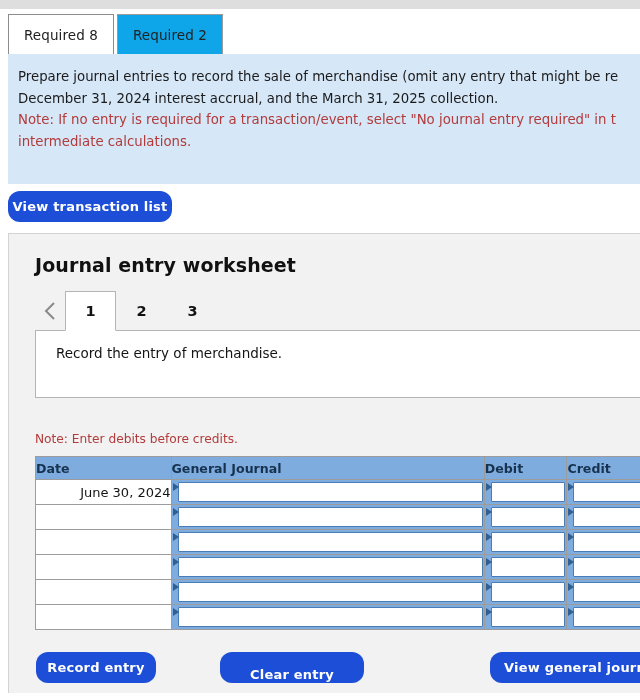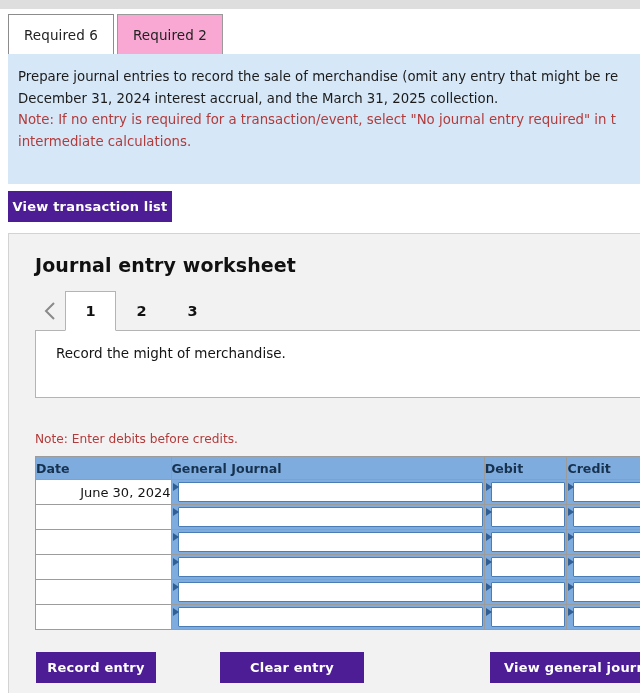--- a/index.html
+++ b/index.html
@@ -44,21 +44,21 @@
     height: 40px;
     box-sizing: border-box;
     padding: 0 15px;
     display: flex;
     align-items: center;
     justify-content: center;
     font-size: 13.5px;
     color: #222;
     border: 1px solid #9a9a9a;
     border-bottom: none;
-    background: #f9a8d4;
+    background: #0ea5e9;
     letter-spacing: .1px;
   }
   .req-tab.active {
     background: #ffffff;
     border-color: #8c8c8c;
     position: relative;
     z-index: 3;
   }
   .req-tab + .req-tab { margin-left: 3px; }
 
@@ -80,27 +80,27 @@
   }
   .instructions .line { display: block; }
   .instructions .note { color: #b23b3b; }
 
   
   .btn {
     display: inline-flex;
     align-items: center;
     justify-content: center;
     box-sizing: border-box;
-    background: #4c1d95;
+    background: #1d4ed8;
     color: #ffffff;
     font-weight: bold;
     font-size: 13px;
     letter-spacing: .2px;
     border: none;
-    border-radius: 0;
+    border-radius: 12px;
     cursor: pointer;
     font-family: "DejaVu Sans", sans-serif;
     white-space: nowrap;
   }
   .btn-transaction {
     position: absolute;
     left: 8px;
     top: 191px;
     width: 164px;
     height: 31px;
@@ -262,41 +262,42 @@
     top: 652px;
     width: 120px;
     height: 31px;
   }
   .btn-clear {
     position: absolute;
     left: 220px;
     top: 652px;
     width: 144px;
     height: 31px;
+    align-items: flex-end;
   }
   .btn-viewgj {
     position: absolute;
     left: 490px;
     top: 652px;
     width: 180px;
     height: 31px;
     justify-content: flex-start;
     padding-left: 14px;
   }
 </style>
 </head>
 <body>
 
 <div id="root">
 
   <div class="top-strip"></div>
 
   <div class="req-tabs">
     <div class="req-tab active">
-      <span>Required 6</span>
+      <span>Required 8</span>
     </div>
     <div class="req-tab">
       <span>Required 2</span>
     </div>
   </div>
 
   <div class="instructions">
     <span class="line">Prepare journal entries to record the sale of merchandise (omit any entry that might be re</span>
     <span class="line">December 31, 2024 interest accrual, and the March 31, 2025 collection.</span>
     <span class="line note">Note: If no entry is required for a transaction/event, select "No journal entry required" in t</span>
@@ -322,21 +323,21 @@
       </div>
       <div class="num-tab">
         <span>2</span>
       </div>
       <div class="num-tab">
         <span>3</span>
       </div>
     </div>
 
     <div class="desc-box">
-      <span>Record the might of merchandise.</span>
+      <span>Record the entry of merchandise.</span>
     </div>
 
     <div class="note-debits">Note: Enter debits before credits.</div>
 
     <table class="jtable">
       <colgroup>
         <col class="col-date">
           <col class="col-gj">
           <col class="col-debit">
           <col class="col-credit">

